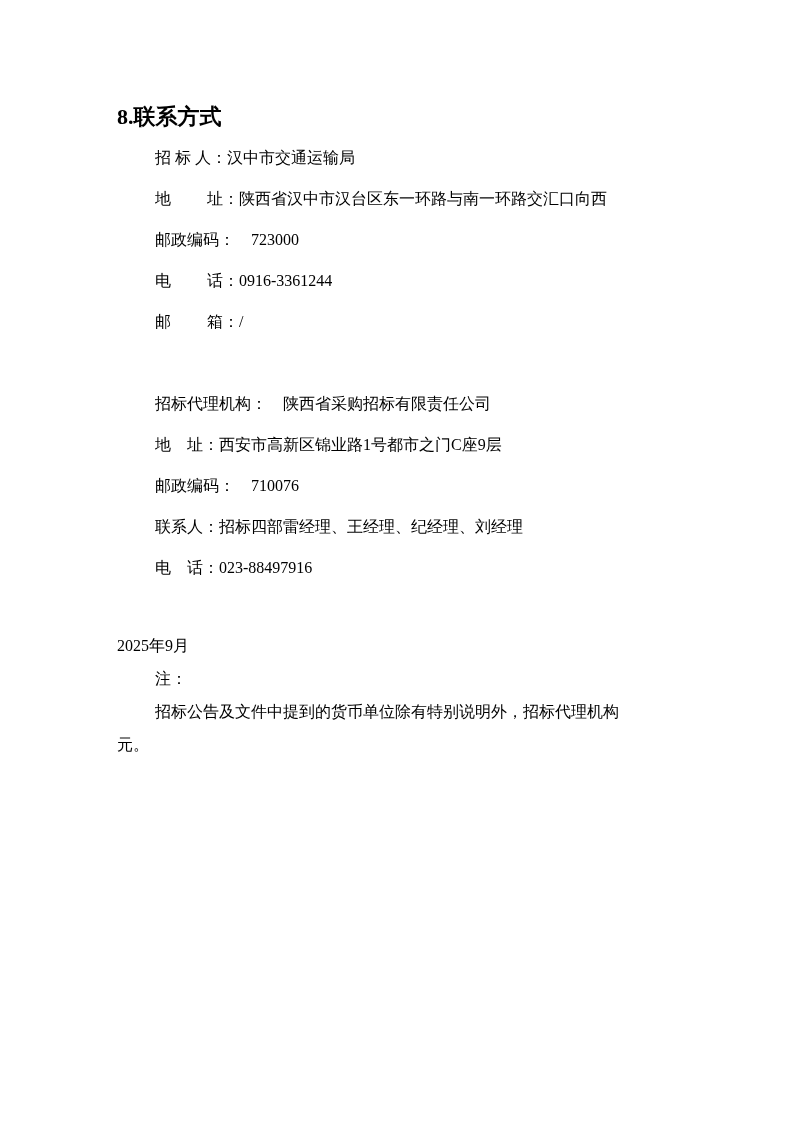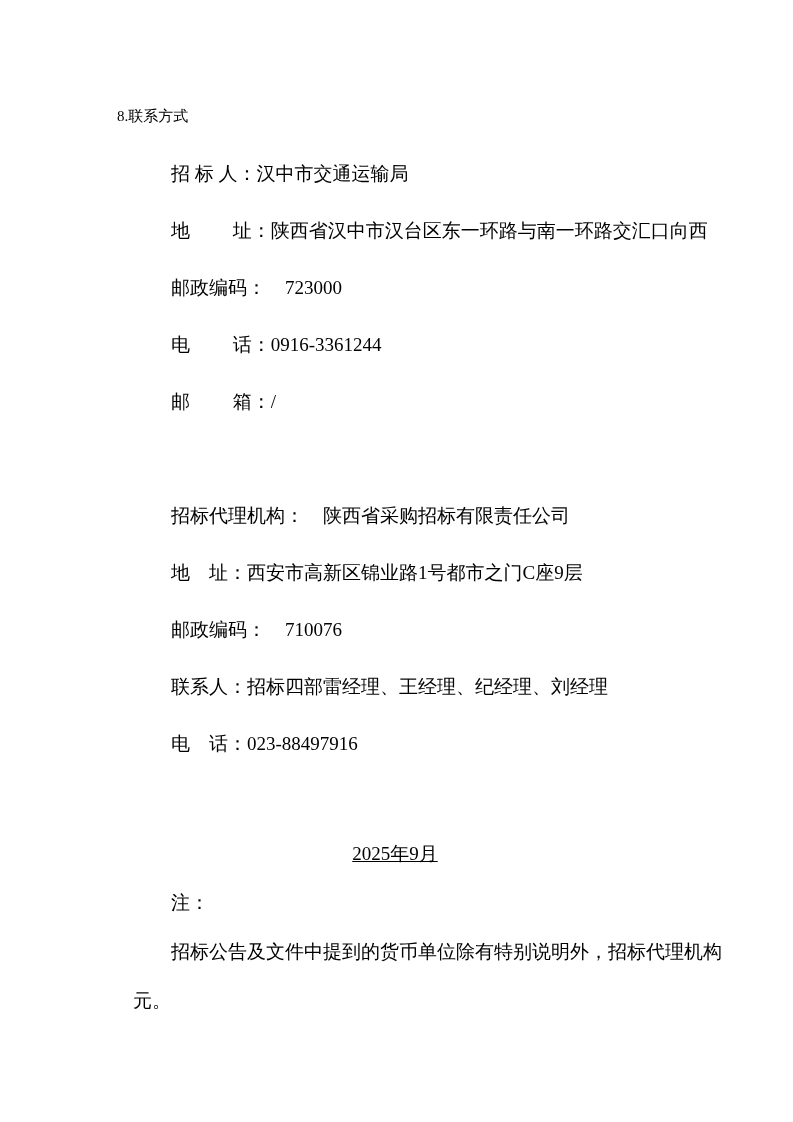--- a/index.html
+++ b/index.html
@@ -16,43 +16,42 @@
     font-family: "Liberation Serif", "DejaVu Serif", serif;
   }
   .doc {
     position: absolute;
     left: 117px;
     top: 96px;
     width: 556px;
   }
   .heading {
     margin: 0;
-    font-size: 15px;
+    font-size: 22px;
     line-height: 41px;
-    font-weight: normal;
+    font-weight: bold;
     white-space: pre;
   }
   .line {
-    margin: 16px;
-    font-size: 19px;
+    margin: 0;
+    font-size: 16px;
     line-height: 41px;
     white-space: pre;
   }
   .indent {
     padding-left: 38px;
   }
   .spacer {
     height: 41px;
   }
   .footer-line {
     line-height: 33px;
   }
   .date {
-    text-align: center;
-    text-decoration: underline;
+    text-align: left;
   }
 </style>
 </head>
 <body>
 
 <div class="doc">
 
   <h1 class="heading">8.联系方式</h1>
 
   <p class="line indent">招 标 人：汉中市交通运输局</p>

